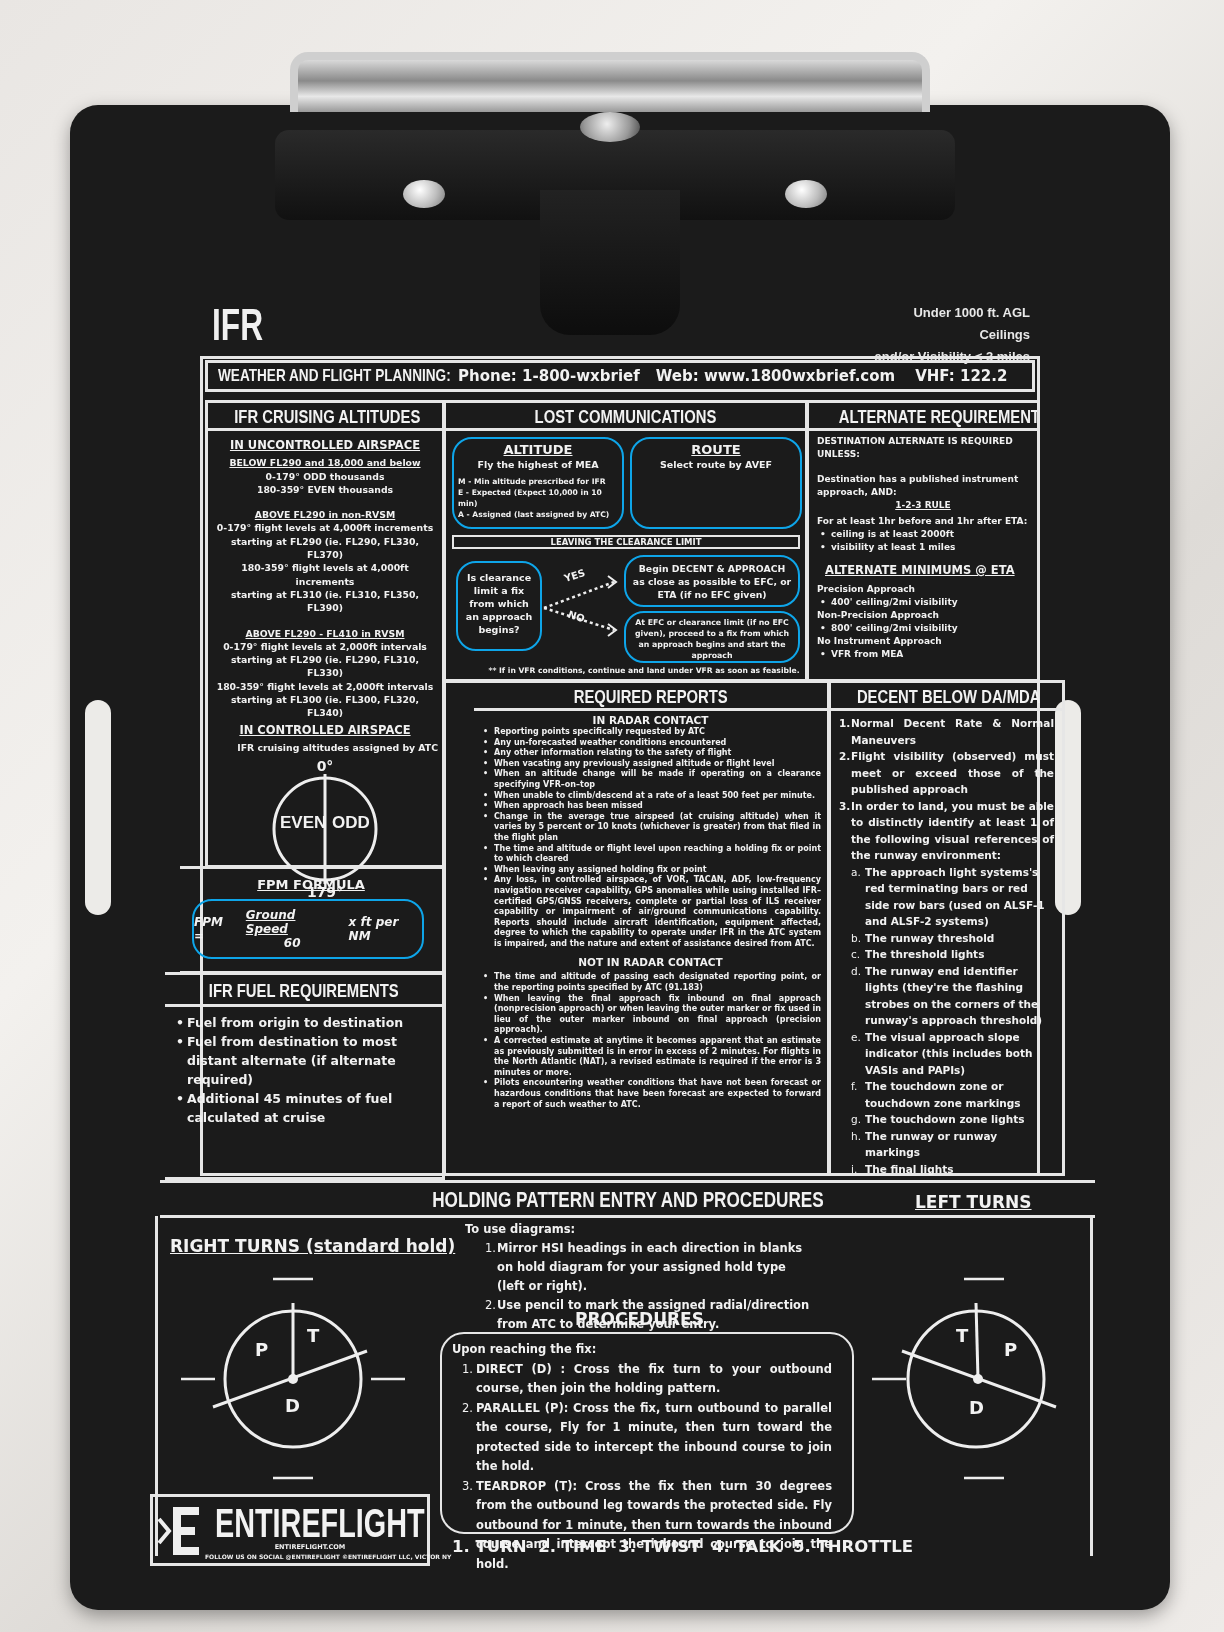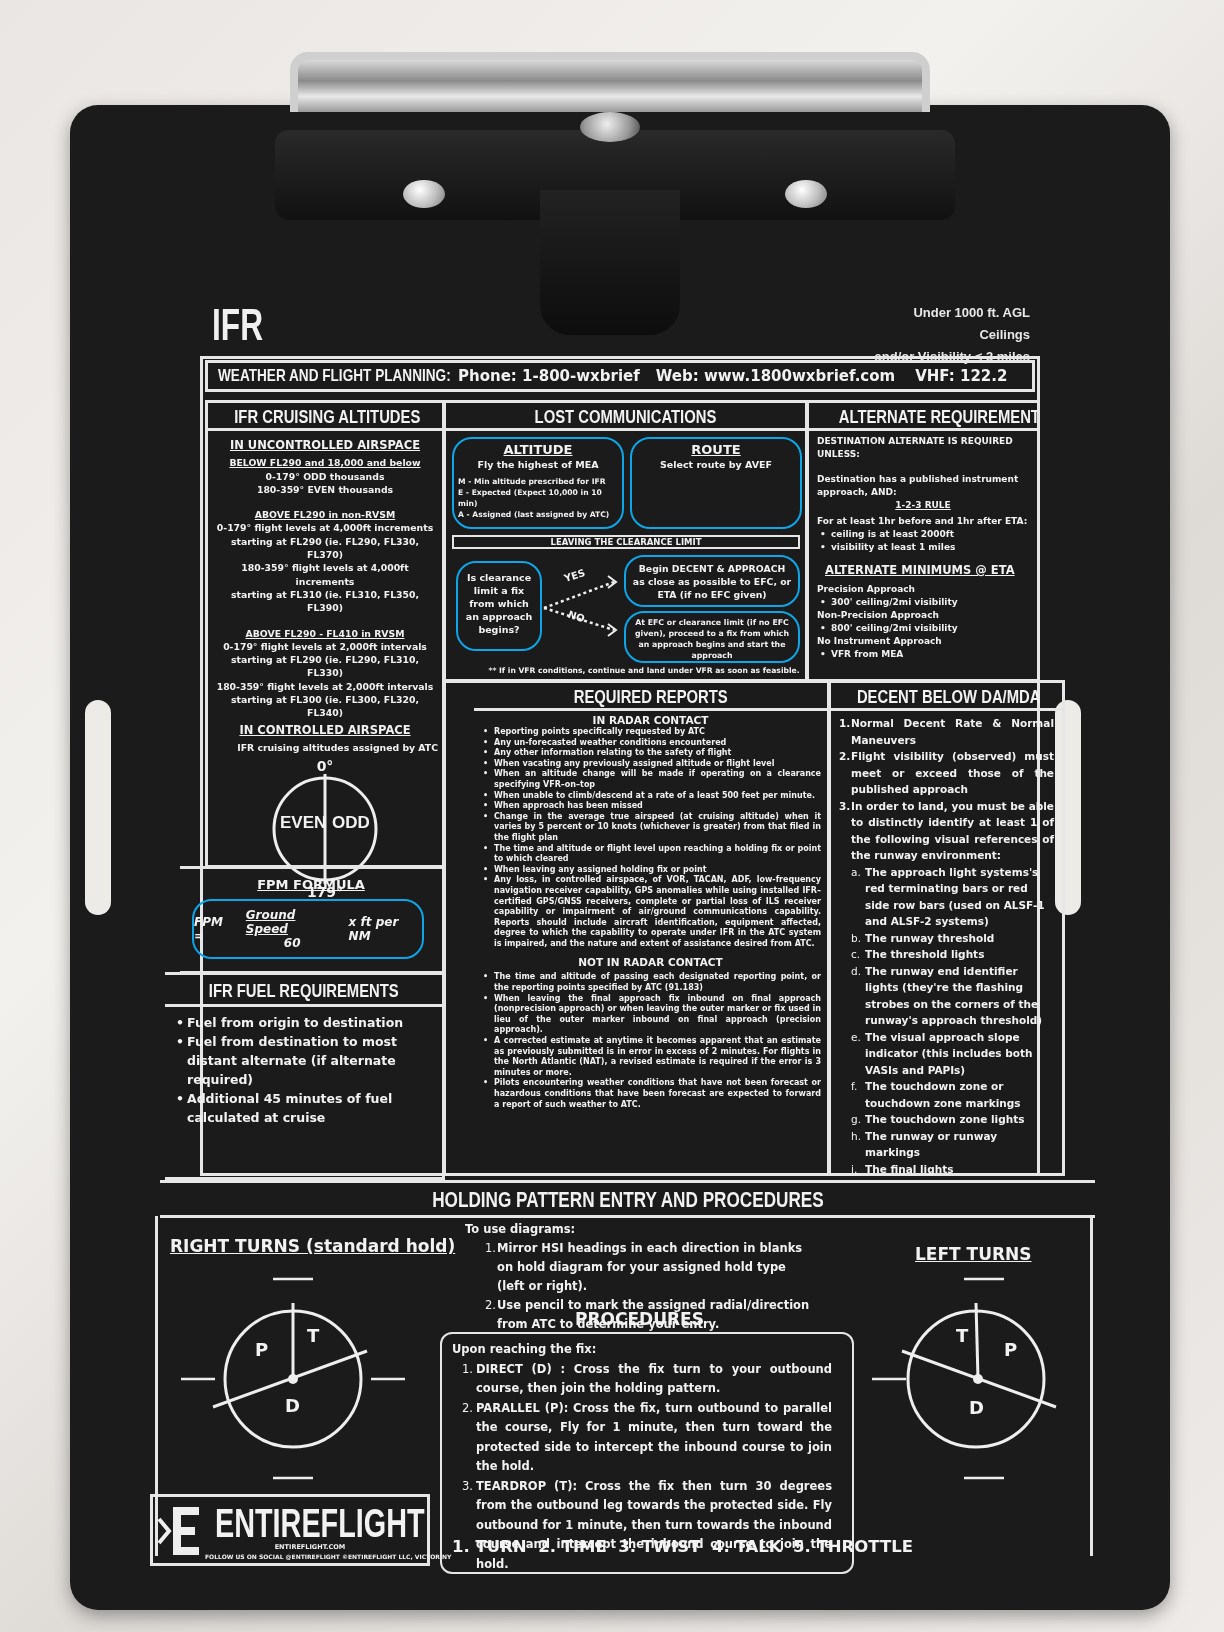--- a/index.html
+++ b/index.html
@@ -208,21 +208,21 @@
     <div style="margin-top:12px;">Destination has a published instrument approach, AND:</div>
     <div class="center u">1-2-3 RULE</div>
     <div style="margin-top:3px;">For at least 1hr before and 1hr after ETA:</div>
     <ul class="bul">
       <li>ceiling is at least 2000ft</li>
       <li>visibility at least 1 miles</li>
     </ul>
     <div class="u" style="font-size:11.5px;margin-top:10px;padding-left:8px;">ALTERNATE MINIMUMS @ ETA</div>
     <div style="margin-top:6px;">Precision Approach</div>
     <ul class="bul">
-        <li>300' ceiling/2mi visibility</li>
+        <li>400' ceiling/2mi visibility</li>
       </ul>
     <div>Non-Precision Approach</div>
     <ul class="bul">
         <li>800' ceiling/2mi visibility</li>
       </ul>
     <div>No Instrument Approach</div>
     <ul class="bul">
         <li>VFR from MEA</li>
       </ul>
   </div>
@@ -284,21 +284,21 @@
   </div>
 </div>
 
 <div class="section-box" style="left:160px;top:1180px;width:935px;height:38px;border-left:none;border-right:none;text-align:center;line-height:34px;font-size:22px;">
   <span class="hdr-font">HOLDING PATTERN ENTRY AND PROCEDURES</span>
 </div>
 <div style="position:absolute;left:155px;top:1216px;width:3px;height:340px;background:#e6e6e6;"></div>
 <div style="position:absolute;left:1090px;top:1216px;width:3px;height:340px;background:#e6e6e6;"></div>
 
 <div class="u" style="position:absolute;left:170px;top:1236px;font-size:17px;font-weight:bold;">RIGHT TURNS (standard hold)</div>
-<div class="u" style="position:absolute;left:915px;top:1244px;font-size:17px;font-weight:bold;">LEFT TURNS</div>
+<div class="u" style="position:absolute;left:915px;top:1192px;font-size:17px;font-weight:bold;">LEFT TURNS</div>
 
 <div style="position:absolute;left:175px;top:1275px;width:235px;height:210px;">
   <svg width="235" height="210">
     <line x1="98" y1="4" x2="138" y2="4" stroke="#eee" stroke-width="2.5"></line>
     <line x1="98" y1="203" x2="138" y2="203" stroke="#eee" stroke-width="2.5"></line>
     <line x1="6" y1="104" x2="40" y2="104" stroke="#eee" stroke-width="2.5"></line>
     <line x1="196" y1="104" x2="230" y2="104" stroke="#eee" stroke-width="2.5"></line>
     <circle cx="118" cy="104" r="68" fill="none" stroke="#eee" stroke-width="3"></circle>
     <line x1="118" y1="28" x2="118" y2="104" stroke="#eee" stroke-width="3"></line>
     <line x1="38" y1="132" x2="192" y2="76" stroke="#eee" stroke-width="3"></line>
@@ -329,21 +329,21 @@
   <div style="display:flex;padding-left:20px;">
       <span style="width:12px;flex:none;font-weight:normal;">1.</span>
       <span>Mirror HSI headings in each direction in blanks on hold diagram for your assigned hold type (left or right).</span>
     </div>
   <div style="display:flex;padding-left:20px;">
       <span style="width:12px;flex:none;font-weight:normal;">2.</span>
       <span>Use pencil to mark the assigned radial/direction from ATC to determine your entry.</span>
     </div>
 </div>
 <div style="position:absolute;left:575px;top:1309px;font-size:17px;font-weight:bold;">PROCEDURES</div>
-<div style="position:absolute;left:440px;top:1332px;width:414px;height:242px;border:2.5px solid #e6e6e6;border-radius:12px;padding:6px 20px 0 20px;font-size:11.5px;font-weight:bold;line-height:19.5px;">
+<div style="position:absolute;left:440px;top:1332px;width:414px;height:202px;border:2.5px solid #e6e6e6;border-radius:24px;padding:6px 20px 0 20px;font-size:11.5px;font-weight:bold;line-height:19.5px;">
   <div style="margin-left:-10px;">Upon reaching the fix:</div>
   <div class="just" style="display:flex;">
       <span style="width:14px;flex:none;font-weight:normal;">1.</span>
       <span>DIRECT (D) : Cross the fix turn to your outbound course, then join the holding pattern.</span>
     </div>
   <div class="just" style="display:flex;">
       <span style="width:14px;flex:none;font-weight:normal;">2.</span>
       <span>PARALLEL (P): Cross the fix, turn outbound to parallel the course, Fly for 1 minute, then turn toward the protected side to intercept the inbound course to join the hold.</span>
     </div>
   <div class="just" style="display:flex;">

